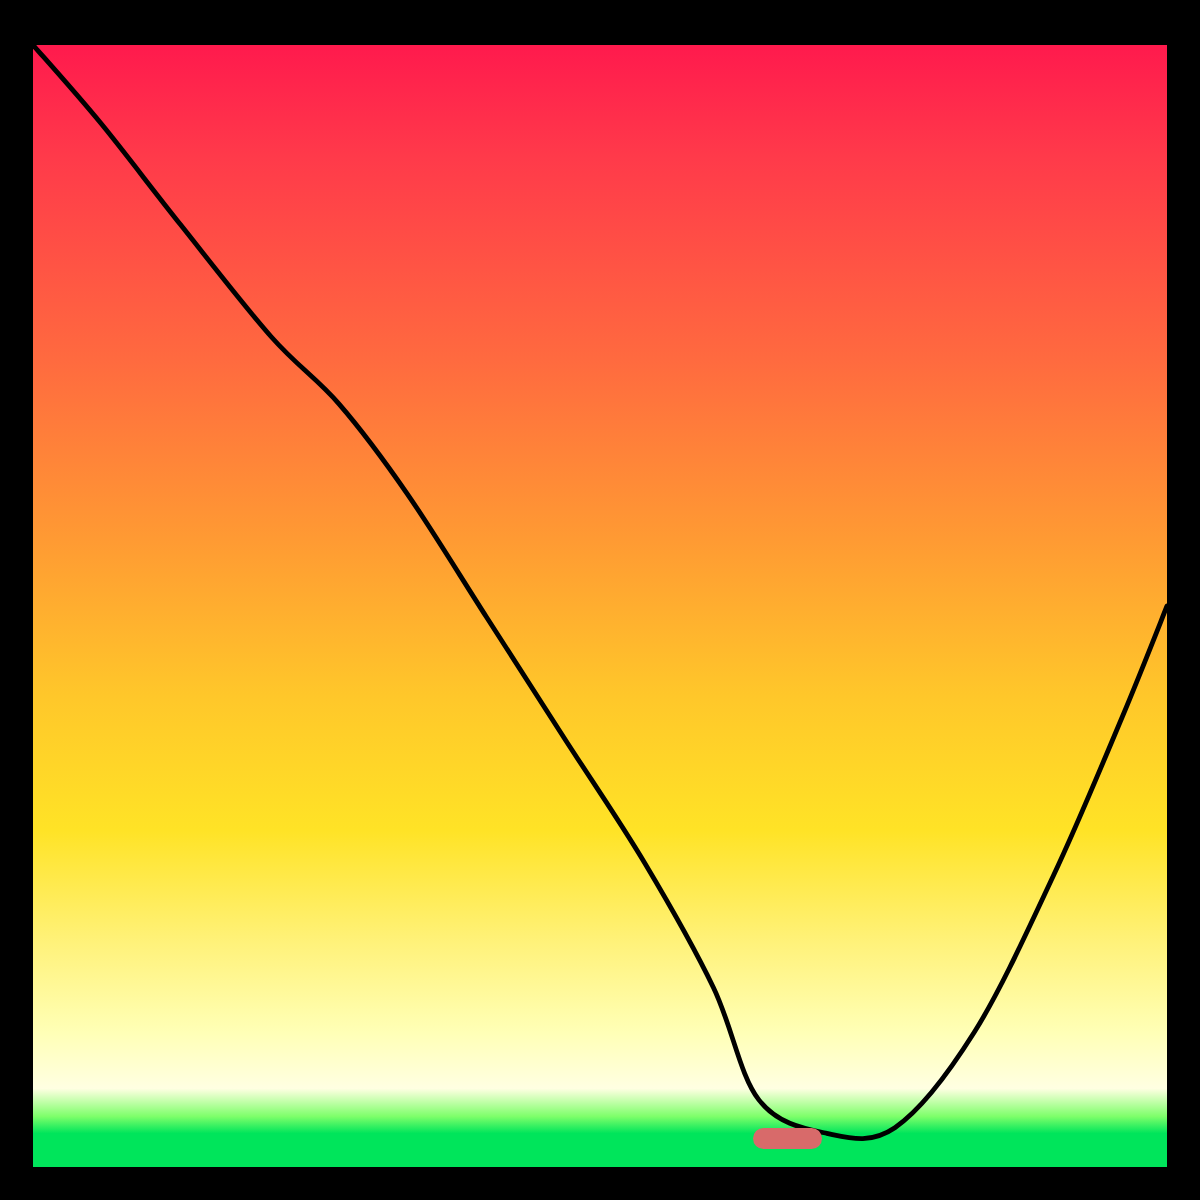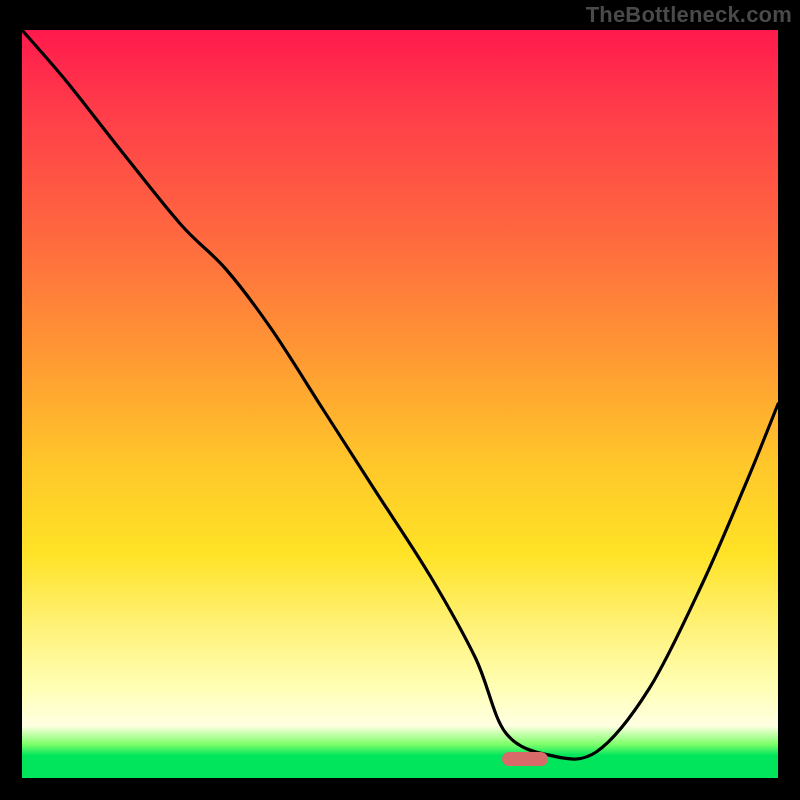--- a/index.html
+++ b/index.html
@@ -68,21 +68,20 @@
     border-radius: 7px;
     background: #d86a6a;
     transform: translate(-50%, -50%);
   }
 </style>
 </head>
 <body>
 
 <div class="frame">
 
-  <div class="attribution">TheBottleneck.com</div>
 
   <div class="plot">
     <div class="gradient"></div>
 
     <svg class="curve" viewBox="0 0 756 748" preserveAspectRatio="none">
       <path id="curve-path" fill="none" stroke="#000" stroke-width="3.2" stroke-linecap="round" d="M 0.0 0.0 C 7.6 8.7 29.0 32.4 45.4 52.4 C 61.7 72.3 79.4 96.0 98.3 119.7 C 117.2 143.4 141.1 174.5 158.8 194.5 C 176.4 214.4 189.0 221.9 204.1 239.4 C 219.2 256.8 233.1 275.5 249.5 299.2 C 265.9 322.9 284.8 354.1 302.4 381.5 C 320.0 408.9 337.7 436.3 355.3 463.8 C 373.0 491.2 391.9 518.6 408.2 546.0 C 424.6 573.5 441.0 602.1 453.6 628.3 C 466.2 654.5 471.2 686.9 483.8 703.1 C 496.4 719.3 514.1 722.4 529.2 725.6 C 544.3 728.7 558.2 733.0 574.6 721.8 C 590.9 710.6 609.8 686.3 627.5 658.2 C 645.1 630.2 664.0 588.4 680.4 553.5 C 696.8 518.6 713.2 478.7 725.8 448.8 C 738.4 418.9 751.0 386.5 756.0 374.0"></path>
     </svg>
 
     <div class="marker" id="min-marker" style="left: 502.74px; top: 729.3px; background: rgb(216, 106, 106);"></div>
   </div>

